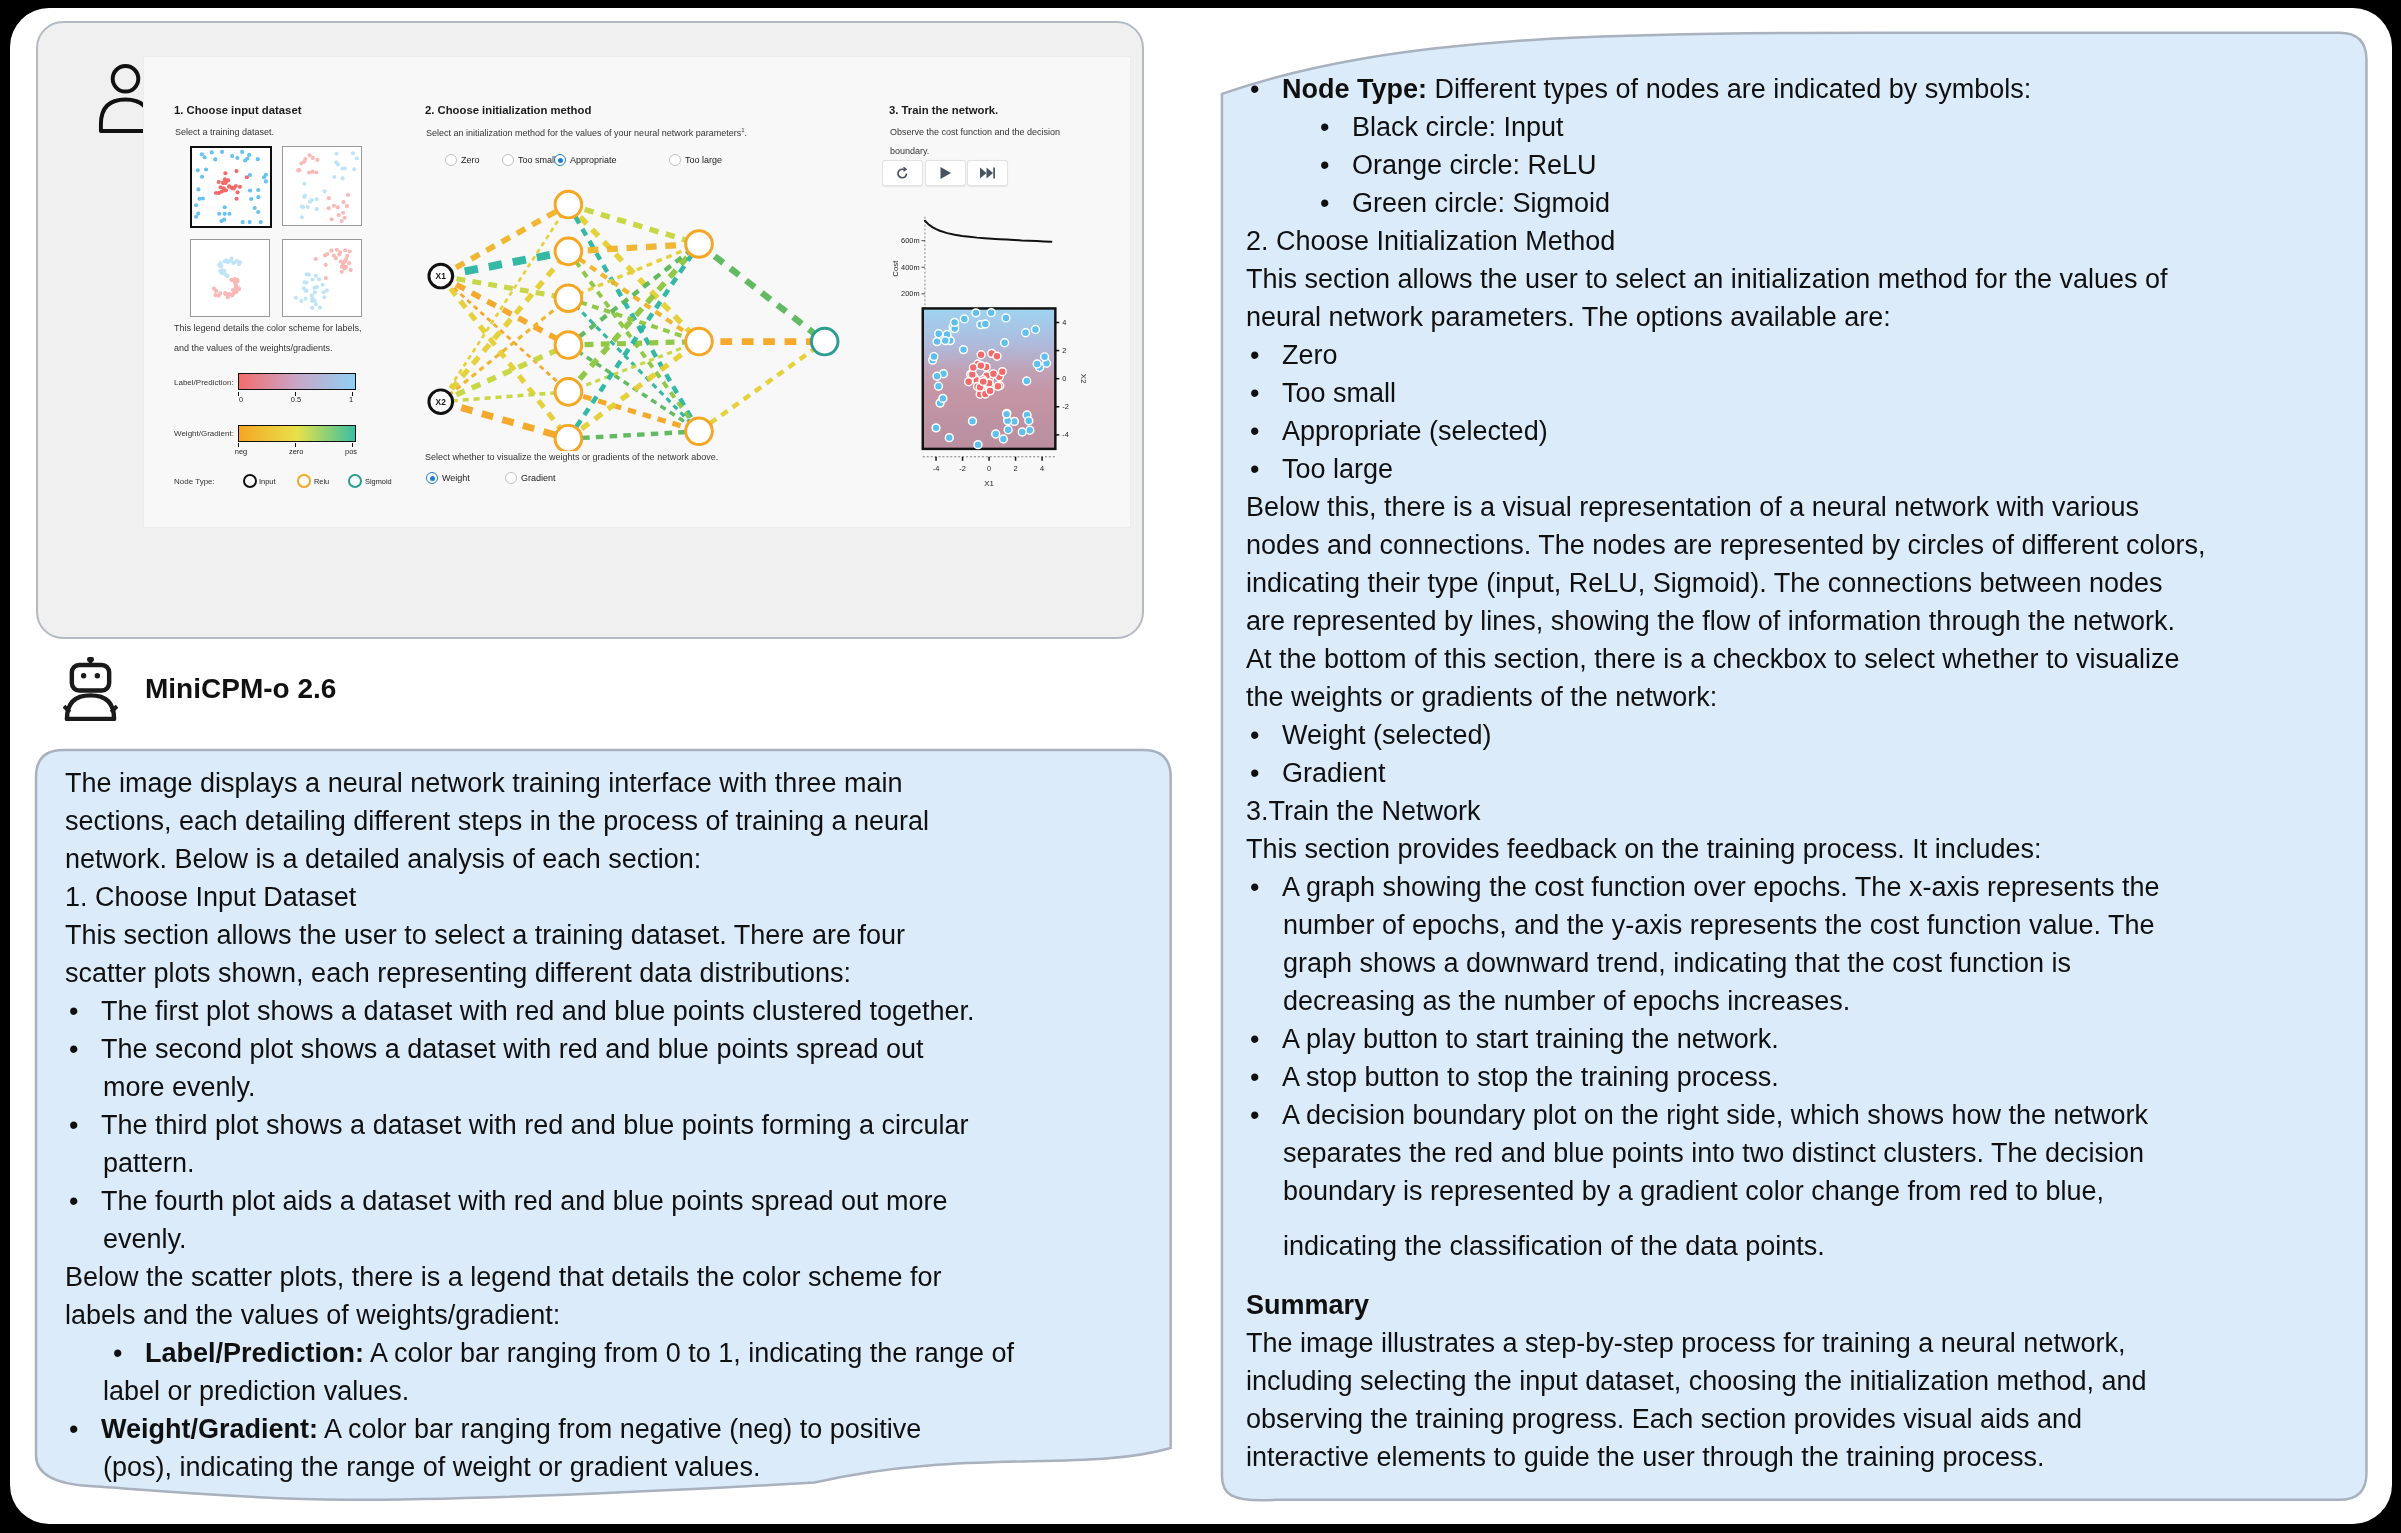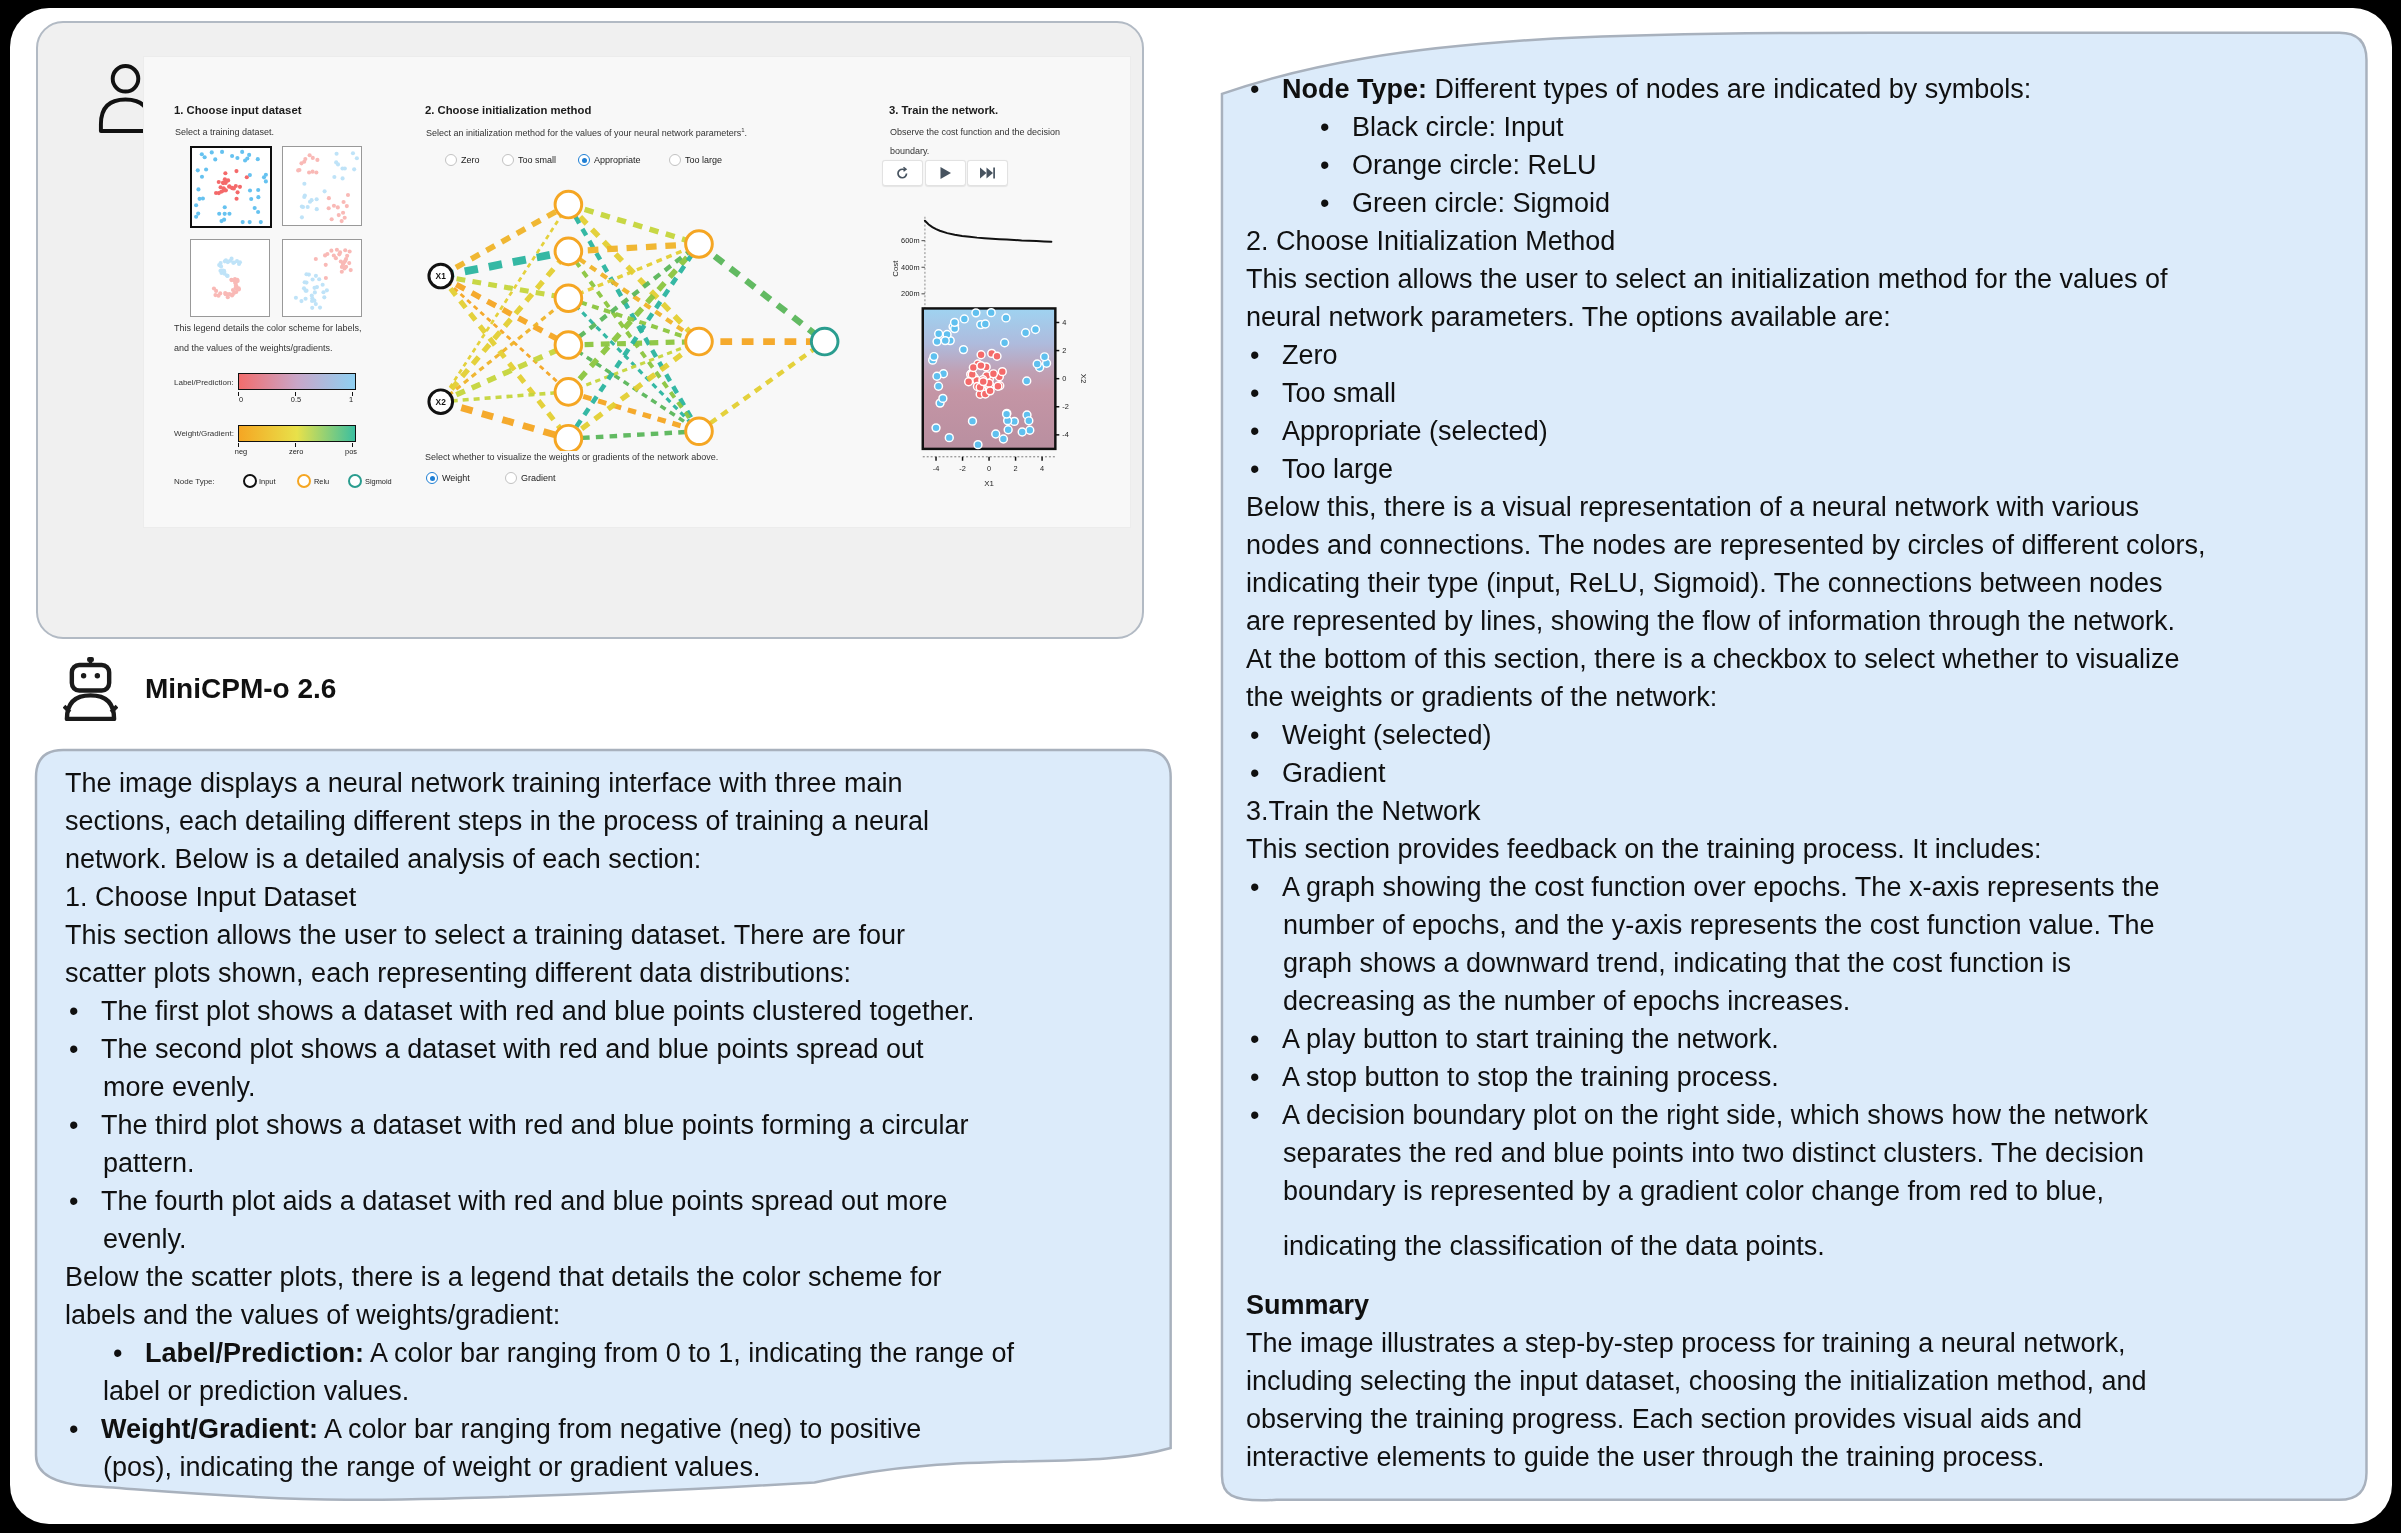--- a/index.html
+++ b/index.html
@@ -530,21 +530,21 @@
         <div class="abs" style="left: 204px; top: 417px; width: 14px; height: 14px; border-radius: 50%; border: 2.5px solid rgb(42, 157, 143); background: rgb(255, 255, 255); box-sizing: border-box;"></div>
         <div class="abs tick" style="left: 221px; top: 420px;">Sigmoid</div>
         <div class="abs radioRow" style="left: 301px; top: 97px;">
           <span class="rc"></span>
           <span class="rlab">Zero</span>
         </div>
         <div class="abs radioRow" style="left: 358px; top: 97px;">
           <span class="rc"></span>
           <span class="rlab">Too small</span>
         </div>
-        <div class="abs radioRow" style="left: 434px; top: 97px;">
+        <div class="abs radioRow" style="left: 410px; top: 97px;">
           <span class="rc sel"></span>
           <span class="rlab">Appropriate</span>
         </div>
         <div class="abs radioRow" style="left: 525px; top: 97px;">
           <span class="rc"></span>
           <span class="rlab">Too large</span>
         </div>
         <div class="abs radioRow" style="left: 282px; top: 415px;">
           <span class="rc sel"></span>
           <span class="rlab">Weight</span>

